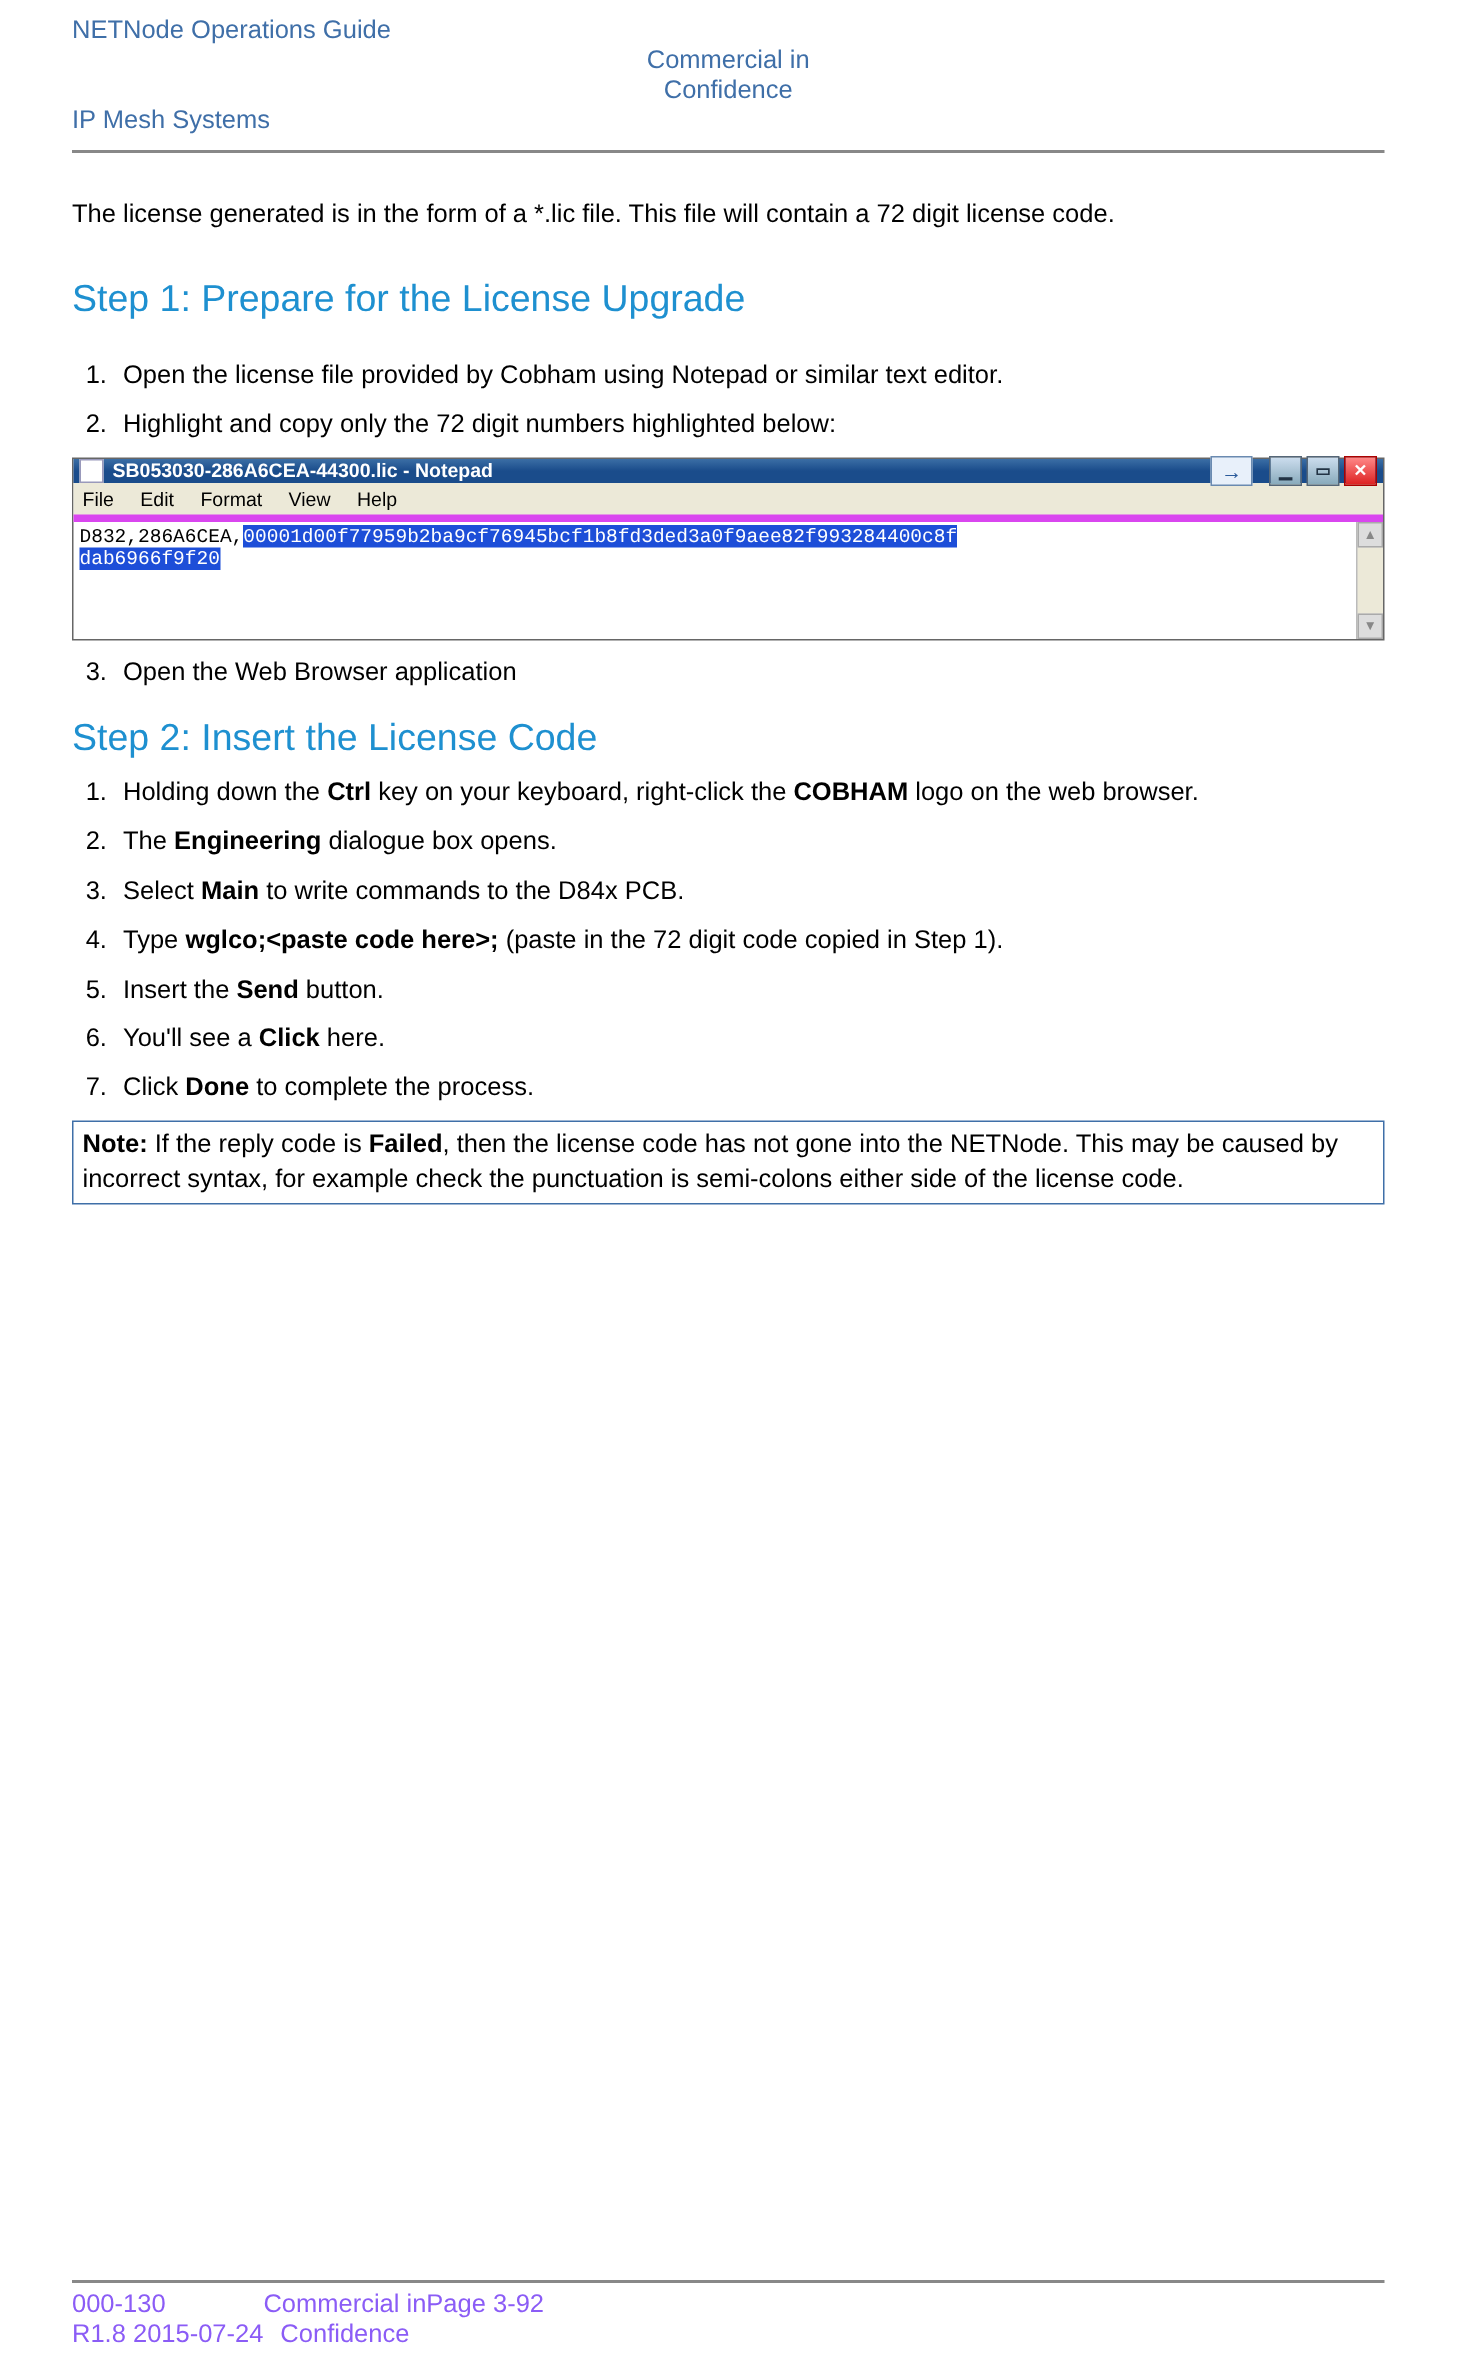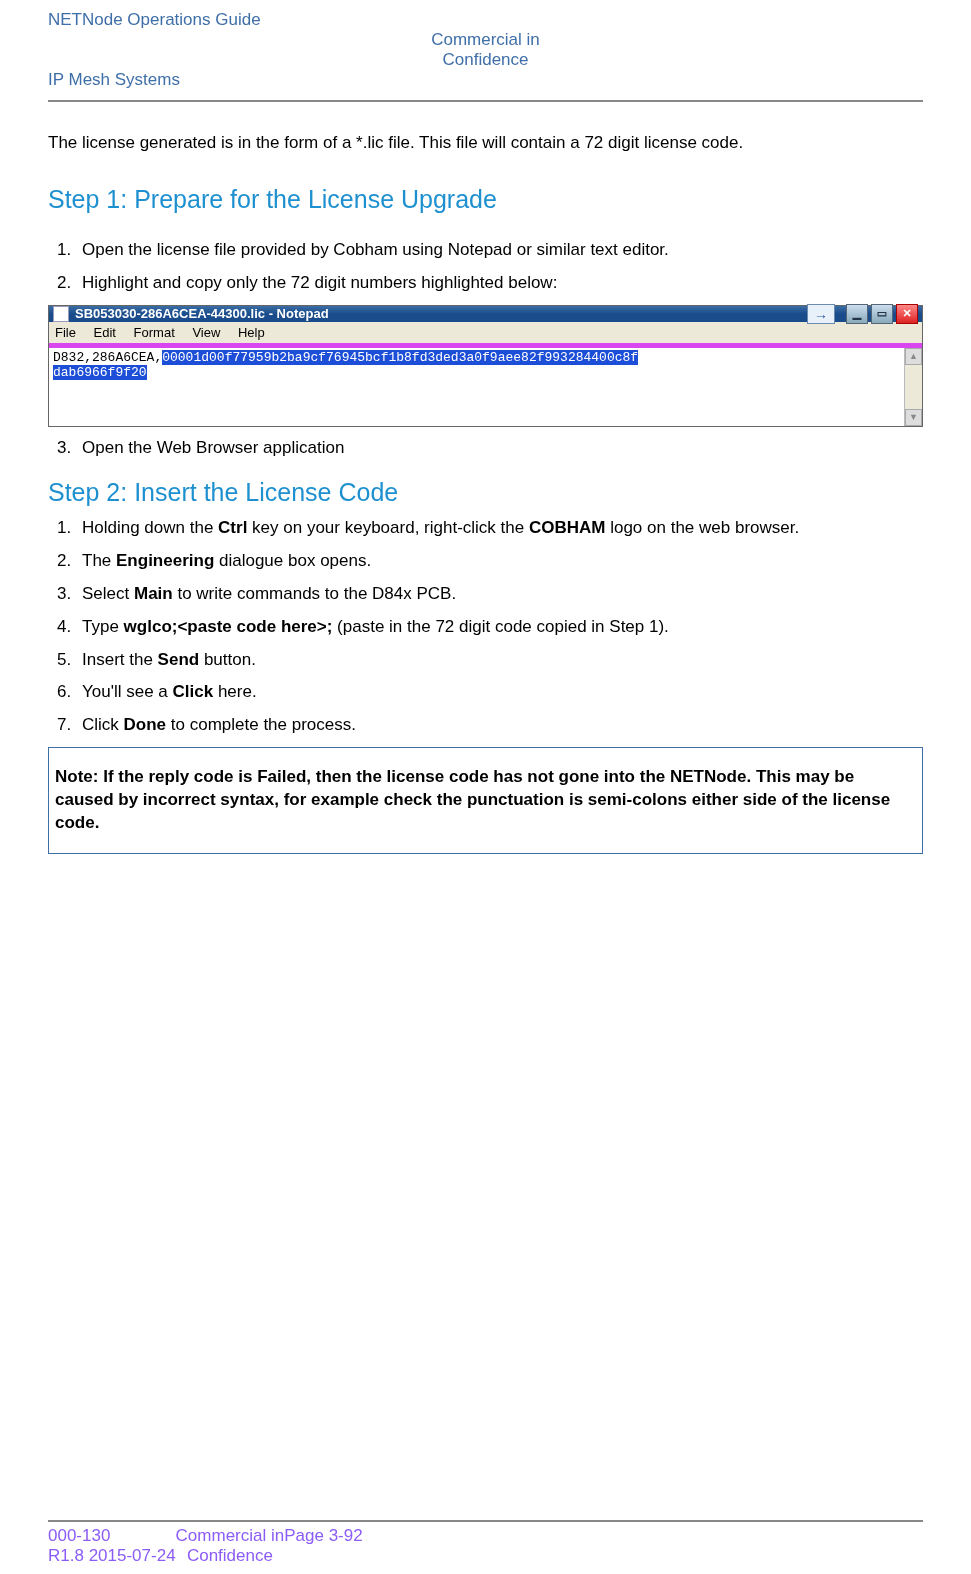--- a/index.html
+++ b/index.html
@@ -129,24 +129,23 @@
       height: 17px;
       background: #ddd;
       border: 1px solid #aaa;
       display: flex; align-items: center; justify-content: center;
       font-size: 9px;
       color: #888;
     }
     .np-scroll-down { position: absolute; bottom: 0; left:0; right:0; }
     .notebox {
       border: 1px solid #3F6FA8;
-      padding: 18px 6px;
+      padding: 4px 6px;
       line-height: 1.35;
       margin-top: 4px;
-      font-weight: bold;
     }
     .footer {
       position: absolute;
       bottom: 8px;
       left: 48px;
       right: 48px;
     }
     .bottom-rule {
       border: none;
       border-top: 2px solid #888;

